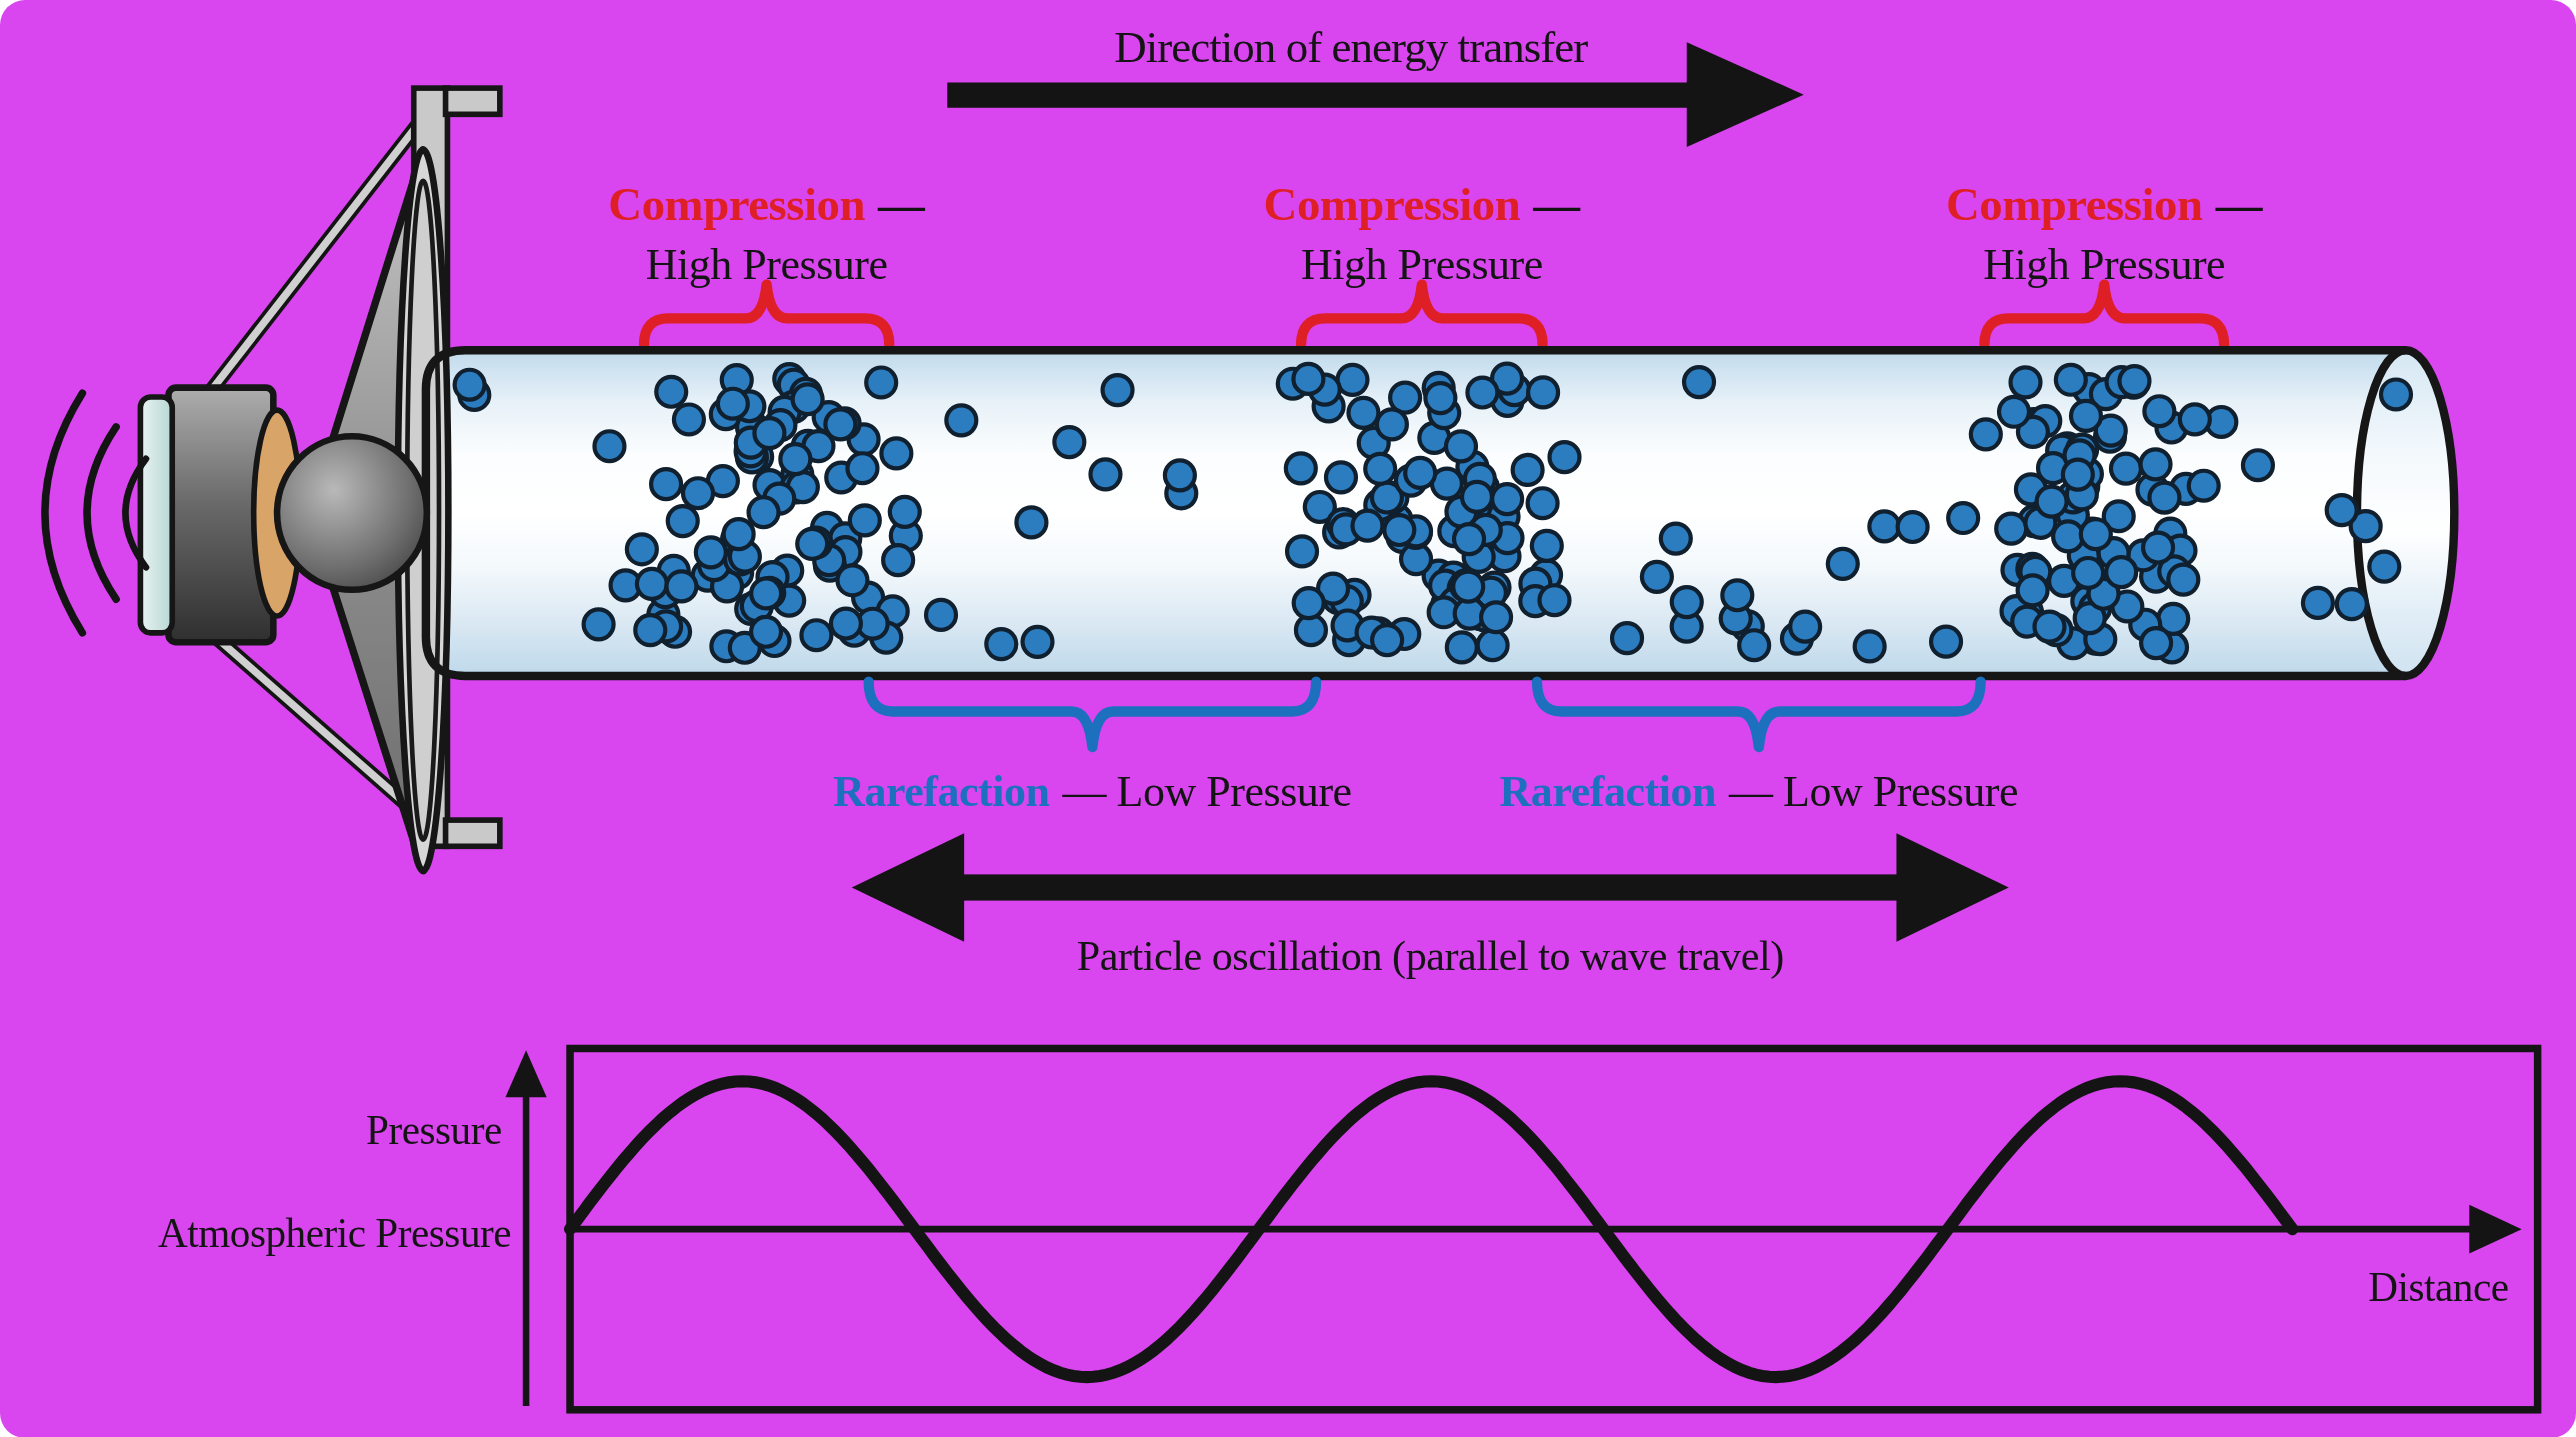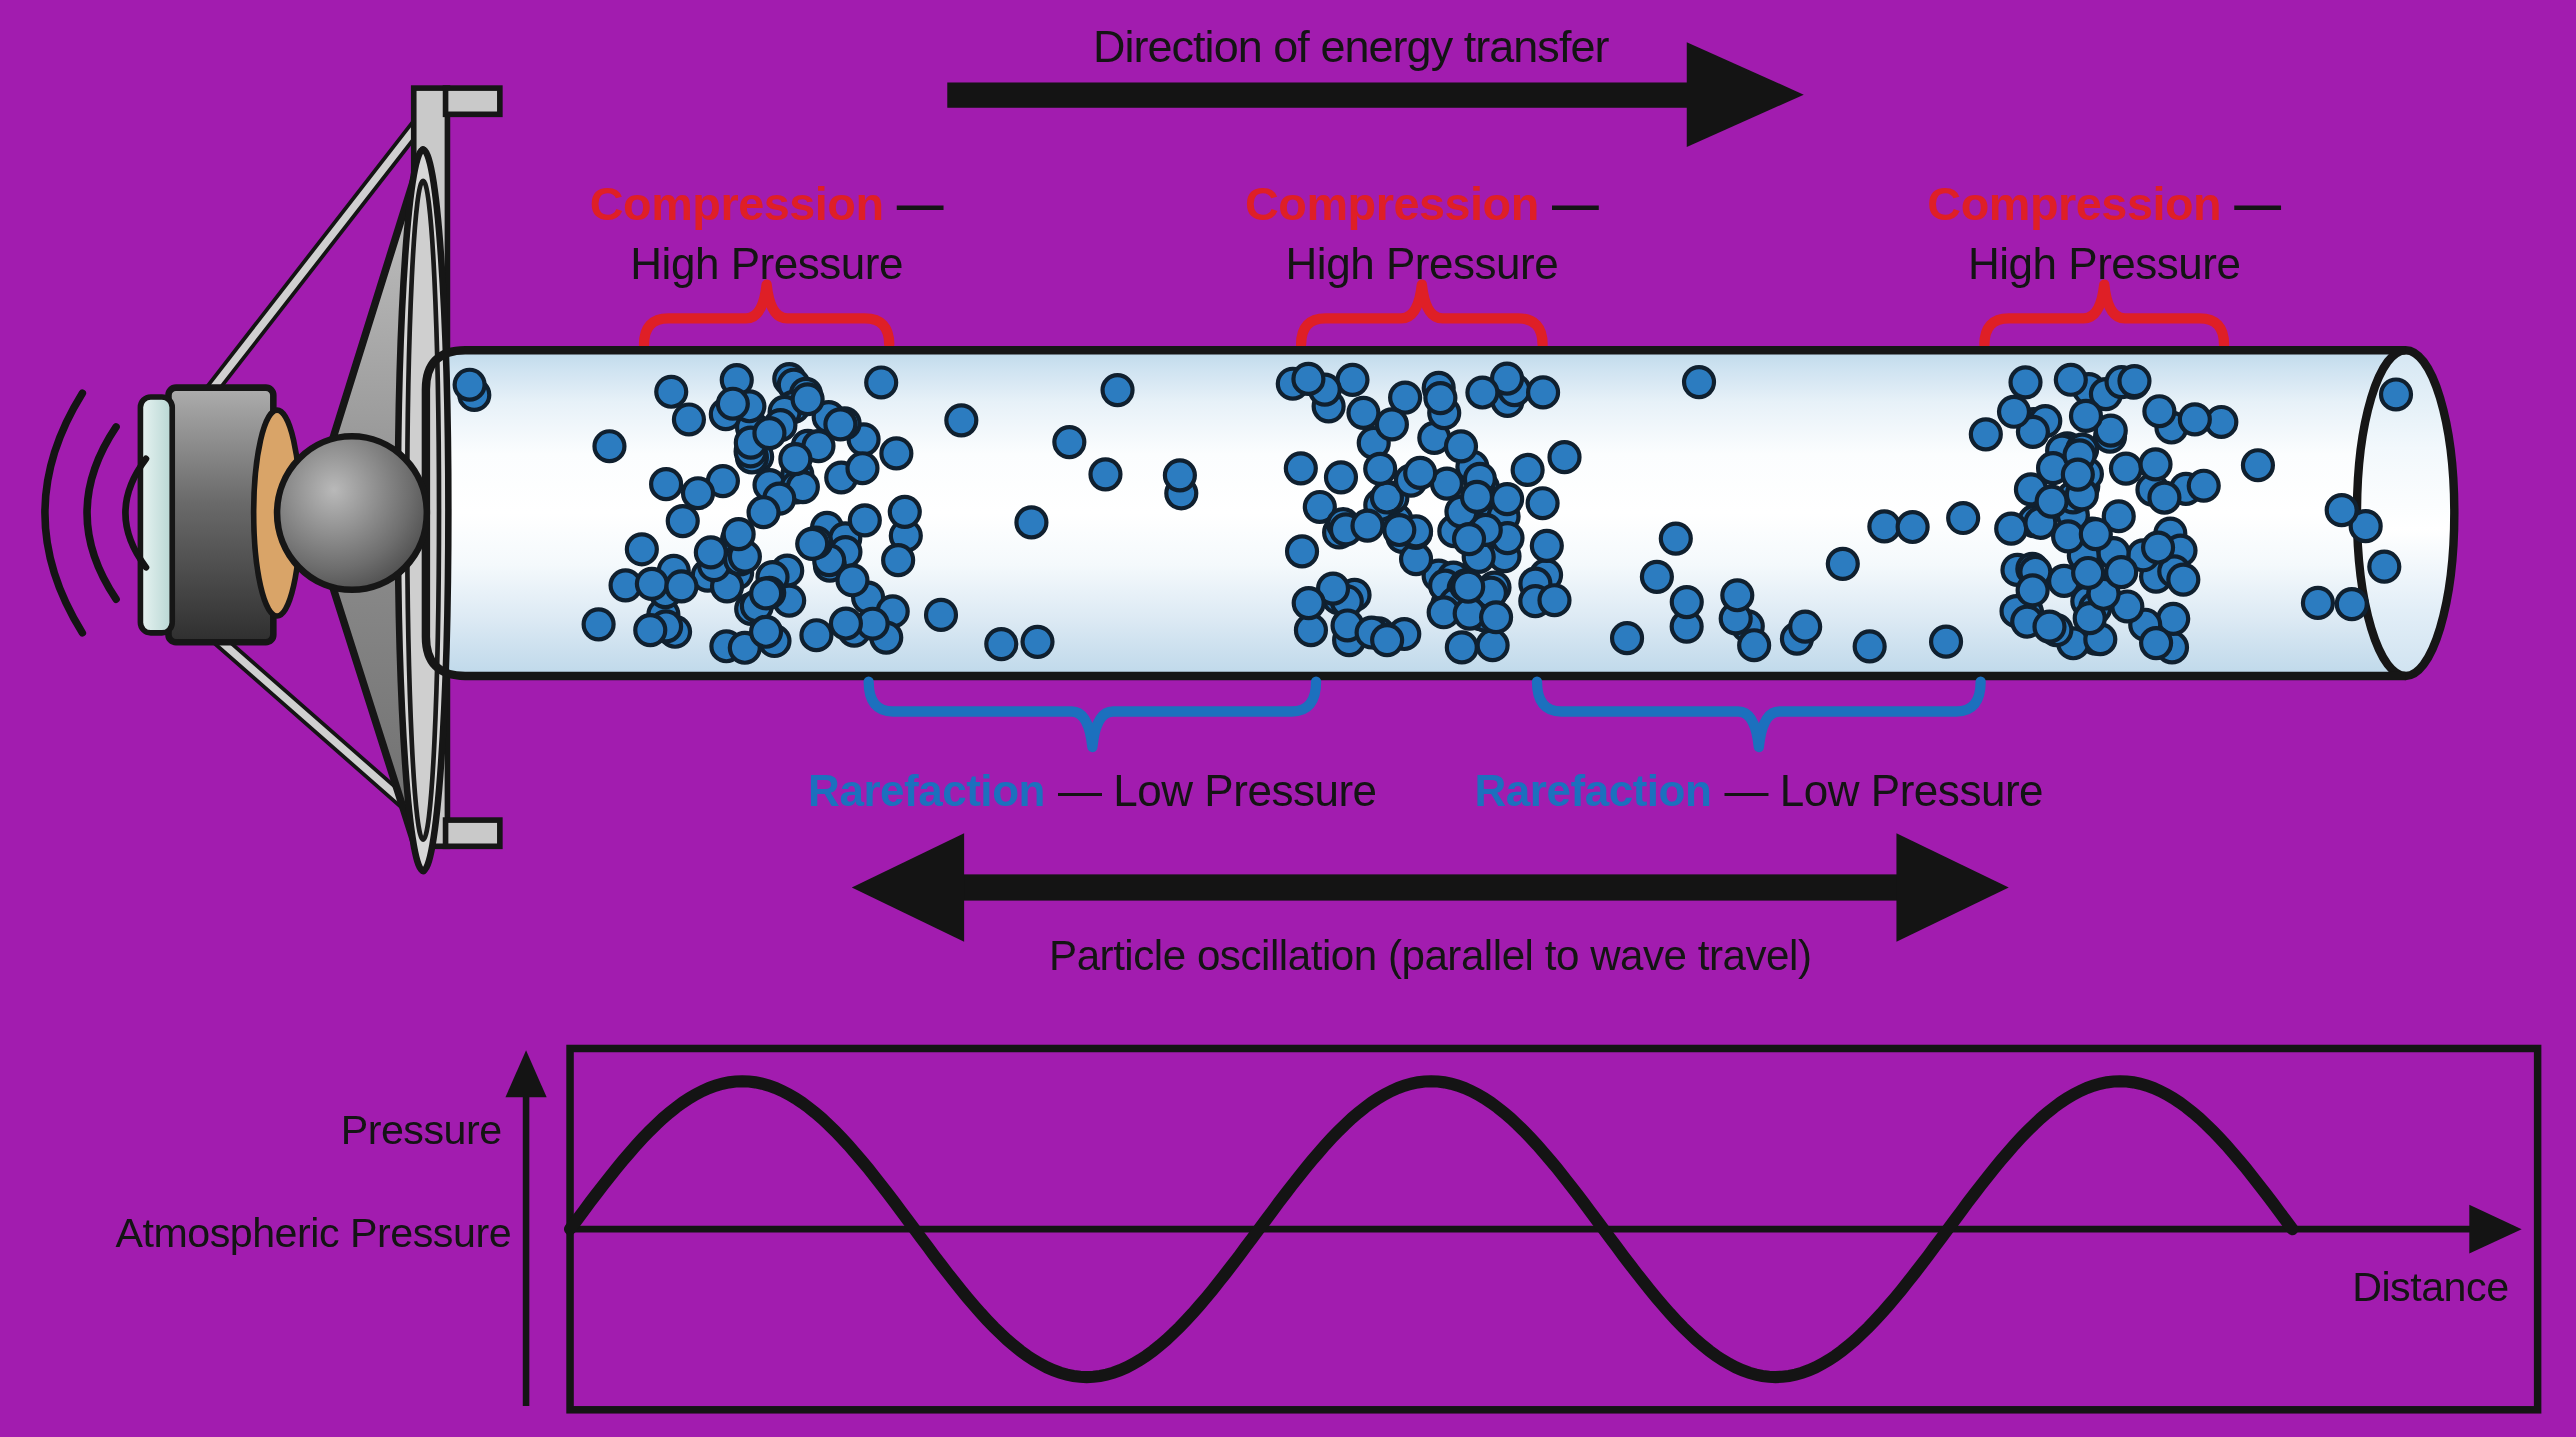--- a/index.html
+++ b/index.html
@@ -1,17 +1,18 @@
 <!DOCTYPE html>
 <html style="font-size:15px"><head>
 <meta charset="utf-8">
 <style>
   html,body{margin:0;padding:0;background:#ffffff;}
-  .stage{position:relative;width:2576px;height:1438px;background:#a21caf;overflow:hidden;
-         font-family:Liberation Sans, sans-serif;
+  .stage{position:relative;width:2576px;height:1438px;background:#d946ef;overflow:hidden;
+         font-family:Liberation Serif, serif;
+         border-radius:25px;
          --accent-red:#df1f26;--accent-blue:#1c70be;--particle-fill:#2c7cc0;--particle-stroke:#10202f;--ink:#141414;}
   .stage svg{position:absolute;left:0;top:0;}
   text{fill:var(--ink);}
   .t-top{font-size:48px;letter-spacing:-1px;}
   .t-comp-term{font-weight:bold;font-size:50px;fill:var(--accent-red);letter-spacing:-0.5px;}
   .t-comp-dash{font-weight:bold;font-size:50px;fill:var(--ink);}
   .t-comp-sub{font-size:47px;letter-spacing:-0.5px;}
   .t-rare-term{font-weight:bold;font-size:47px;fill:var(--accent-blue);letter-spacing:-0.5px;}
   .t-rare-rest{font-size:47px;letter-spacing:-0.5px;}
   .t-osc{font-size:45px;letter-spacing:-0.5px;}

